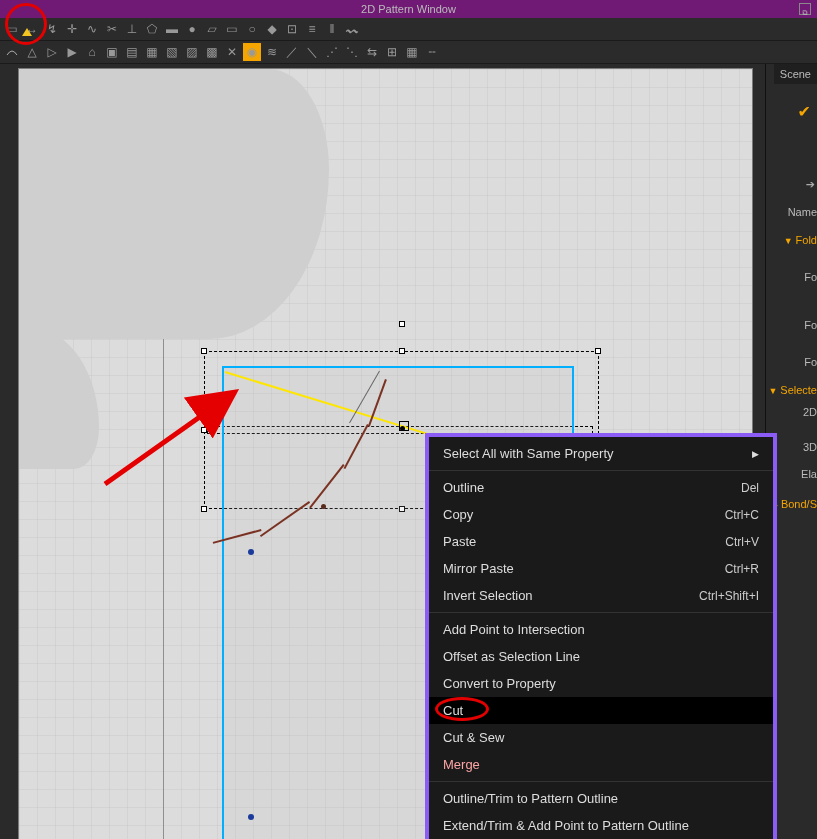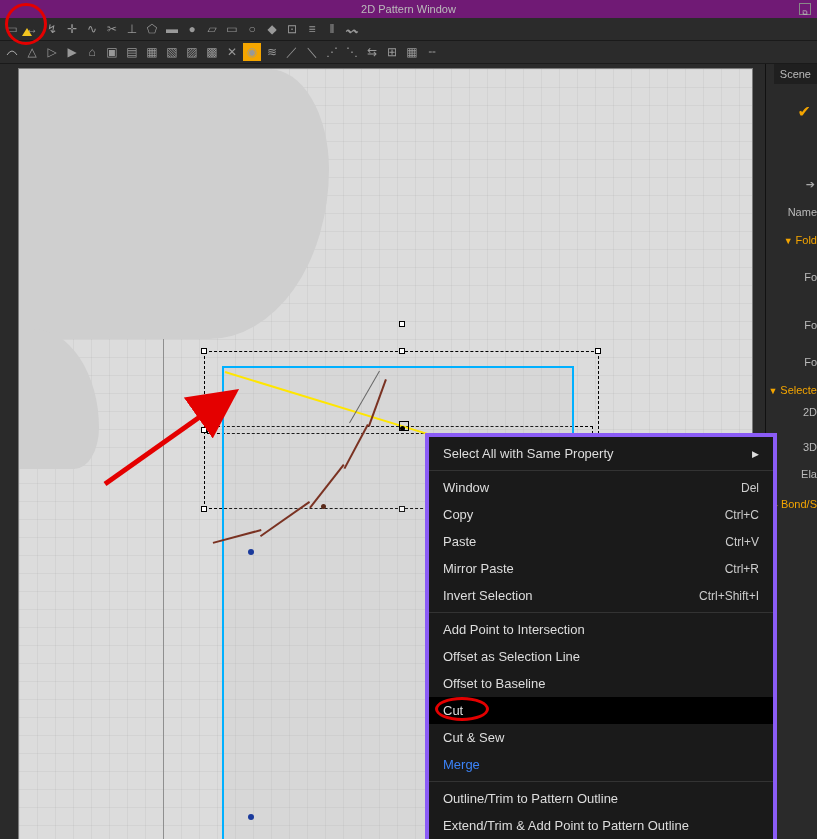--- a/index.html
+++ b/index.html
@@ -190,21 +190,21 @@
     padding: 3px 0;
     font-size: 13px;
   }
   .ctx .row {
     display: flex;
     align-items: center;
     padding: 6px 14px;
     color: #ddd;
     position: relative;
   }
-  .ctx .row.disabled { color: #3b82f6; }
+  .ctx .row.disabled { color: #fca5a5; }
   .ctx .row .sc { margin-left: auto; color: #ccc; font-size: 12px; }
   .ctx .row .chev { margin-left: auto; font-size: 9px; }
   .ctx .row.hl {
     background: #000;
   }
   .ctx hr {
     border: none;
     border-top: 1px solid #333;
     margin: 3px 0;
   }
@@ -382,21 +382,21 @@
   </div>
 </div>
 
 <div class="ctx">
   <div class="row">
     <span>Select All with Same Property</span>
     <span class="chev">▶</span>
   </div>
   <hr>
   <div class="row">
-    <span>Window</span>
+    <span>Outline</span>
     <span class="sc">Del</span>
   </div>
   <div class="row">
     <span>Copy</span>
     <span class="sc">Ctrl+C</span>
   </div>
   <div class="row">
     <span>Paste</span>
     <span class="sc">Ctrl+V</span>
   </div>
@@ -409,21 +409,21 @@
     <span class="sc">Ctrl+Shift+I</span>
   </div>
   <hr>
   <div class="row">
     <span>Add Point to Intersection</span>
   </div>
   <div class="row">
     <span>Offset as Selection Line</span>
   </div>
   <div class="row">
-    <span>Offset to Baseline</span>
+    <span>Convert to Property</span>
   </div>
   <div class="row hl" style="position:relative;">
     <div class="cut-oval"></div>
     <span>Cut</span>
   </div>
   <div class="row">
     <span>Cut &amp; Sew</span>
   </div>
   <div class="row disabled">
     <span>Merge</span>

